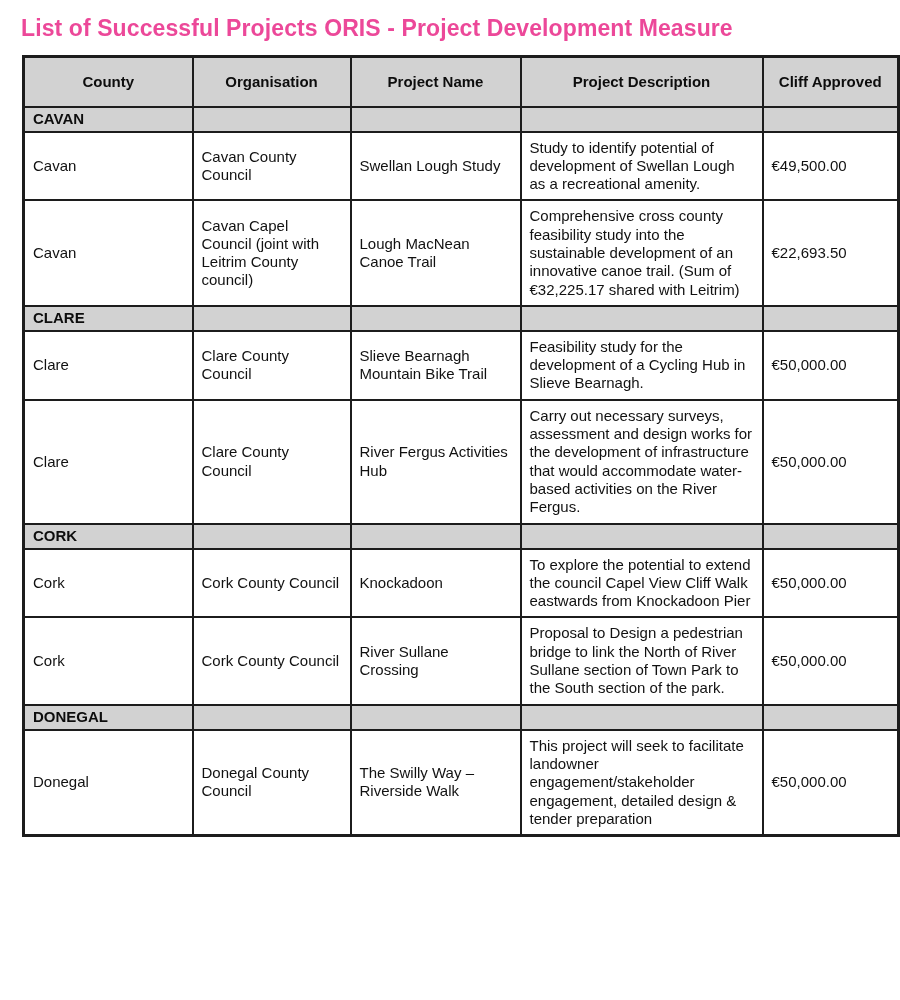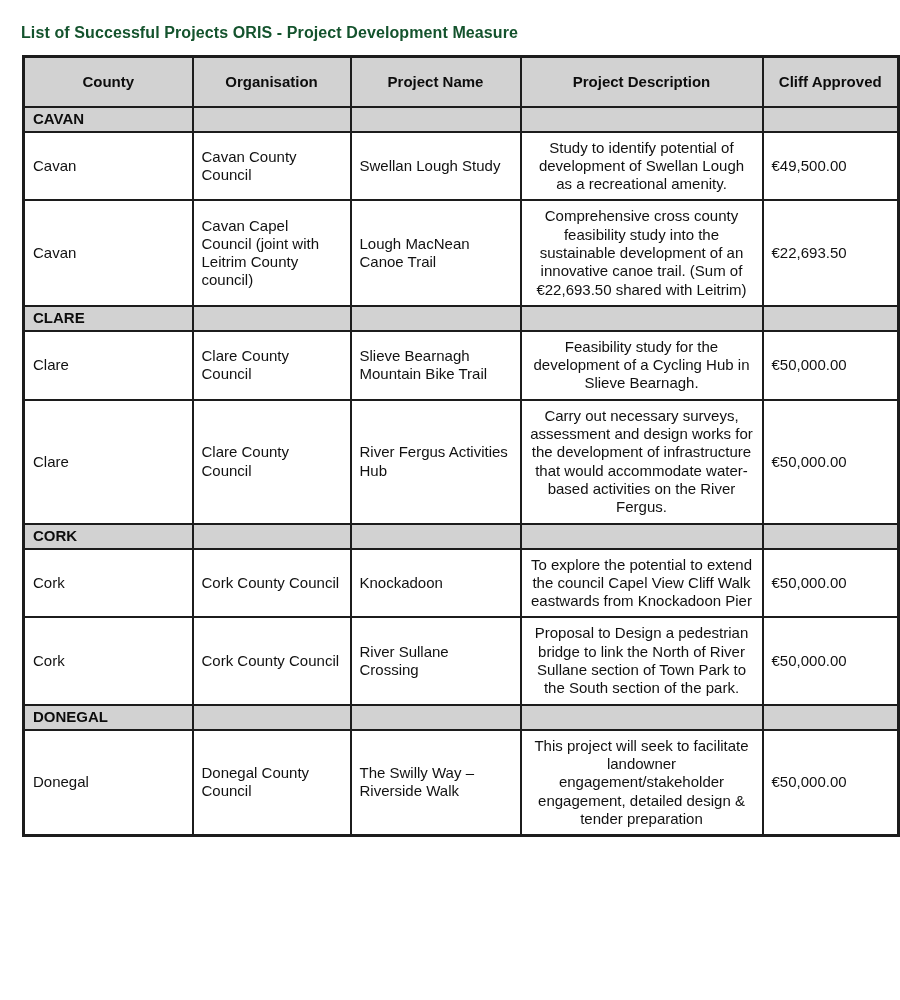--- a/index.html
+++ b/index.html
@@ -13,25 +13,25 @@
     color: #111111;
   }
   .page {
     width: 900px;
     height: 1000px;
     box-sizing: border-box;
     padding-top: 6px;
     overflow: hidden;
   }
   .doc-title {
-    font-size: 16px;
+    font-size: 23px;
     font-weight: bold;
-    margin: 18px 0 13px 21px;
+    margin: 9px 0 13px 21px;
     letter-spacing: 0.1px;
-    color: #14532d;
+    color: #ec4899;
   }
   table.projects {
     border-collapse: collapse;
     table-layout: fixed;
     margin-left: 22px;
     width: 875px;
     border: 3px solid #1c1c1c;
     padding-left: 17px;
   }
   table.projects th,
@@ -66,21 +66,21 @@
     color: #0d0d0d;
   }
   tr.data-row td {
     padding: 6px 8px;
     background: #ffffff;
   }
   td.cell-county, td.cell-org, td.cell-name {
     text-align: left;
   }
   td.cell-desc {
-    text-align: center;
+    text-align: left;
     padding: 5px 6px 5px 8px;
   }
   td.cell-amount {
     text-align: left;
     padding: 6px 4px;
     white-space: nowrap;
   }
 </style>
 </head>
 <body>
@@ -119,21 +119,21 @@
     <td class="cell-org">Cavan County Council</td>
     <td class="cell-name">Swellan Lough Study</td>
     <td class="cell-desc">Study to identify potential of development of Swellan Lough as a recreational amenity.</td>
     <td class="cell-amount">€49,500.00</td>
   </tr>
 
   <tr class="data-row">
     <td class="cell-county">Cavan</td>
     <td class="cell-org">Cavan Capel Council (joint with Leitrim County council)</td>
     <td class="cell-name">Lough MacNean Canoe Trail</td>
-    <td class="cell-desc">Comprehensive cross county feasibility study into the sustainable development of an innovative canoe trail. (Sum of €22,693.50 shared with Leitrim)</td>
+    <td class="cell-desc">Comprehensive cross county feasibility study into the sustainable development of an innovative canoe trail. (Sum of €32,225.17 shared with Leitrim)</td>
     <td class="cell-amount">€22,693.50</td>
   </tr>
 
   <tr class="section-row">
     <td>CLARE</td>
     <td></td>
     <td></td>
     <td></td>
     <td></td>
   </tr>

